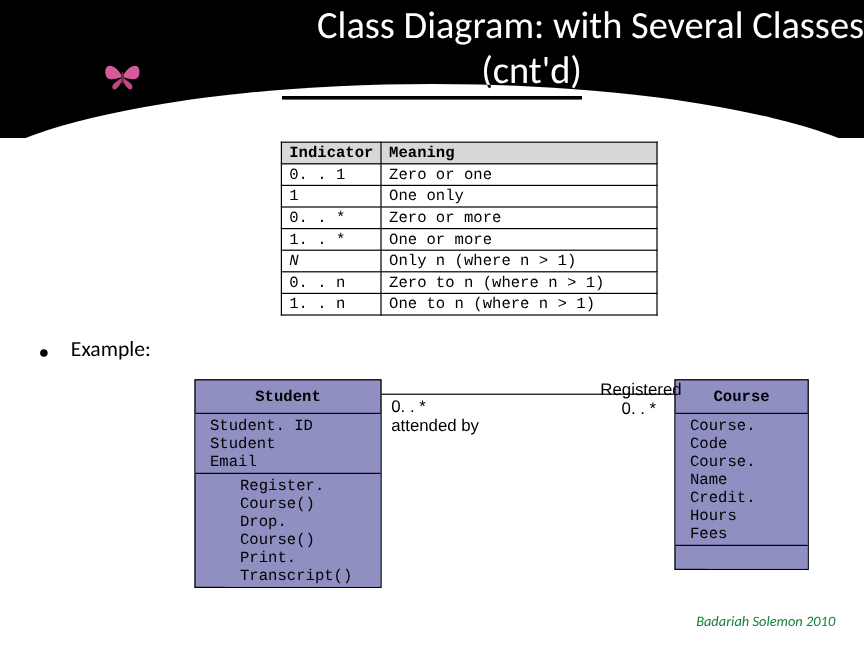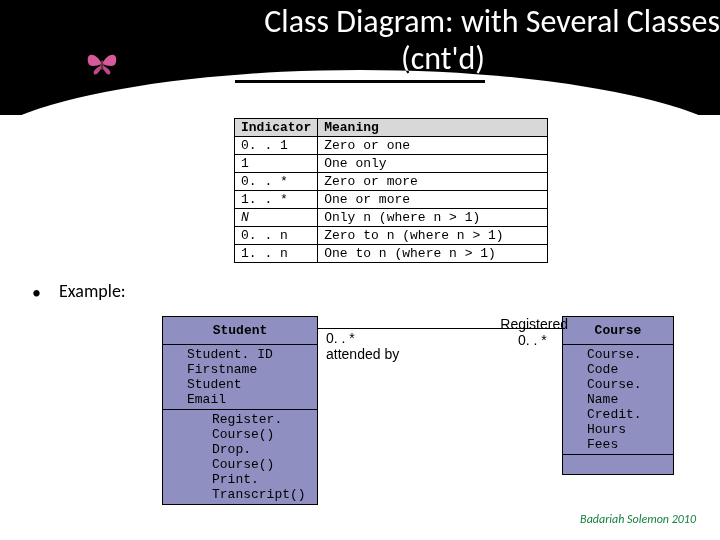--- a/index.html
+++ b/index.html
@@ -89,21 +89,21 @@
   
   .classbox {
     position: absolute;
     border: 1.5px solid #000;
     font-family: "Courier New", monospace;
     font-size: 13px;
     background: #8f90c1;
   }
   .classbox .compartment {
     border-bottom: 1.5px solid #000;
-    padding: 2px 24px;
+    padding: 2px 12px;
     min-height: 16px;
   }
   .classbox .compartment:last-child { border-bottom: none; margin-left: 25px; }
   .classbox .head { text-align: center; font-weight: bold; padding: 6px 4px; }
   .classbox .body { background: #8f90c1; }
   .student { left: 162px; top: 316px; width: 156px; }
   .course  { left: 562px; top: 316px; width: 112px; }
   .assoc-line {
     position: absolute;
     left: 318px;
@@ -192,21 +192,20 @@
 
 <div class="bullet">
   <span class="dot">•</span>
   <span>Example:</span>
 </div>
 
 <div class="classbox student">
   <div class="compartment head">Student</div>
   <div class="compartment body">
     <div>Student. ID</div>
-    <div>Firstname</div>
     <div>Student</div>
     <div>Email</div>
   </div>
   <div class="compartment body">
     <div>Register. Course()</div>
     <div>Drop. Course()</div>
     <div>Print. Transcript()</div>
   </div>
 </div>
 

